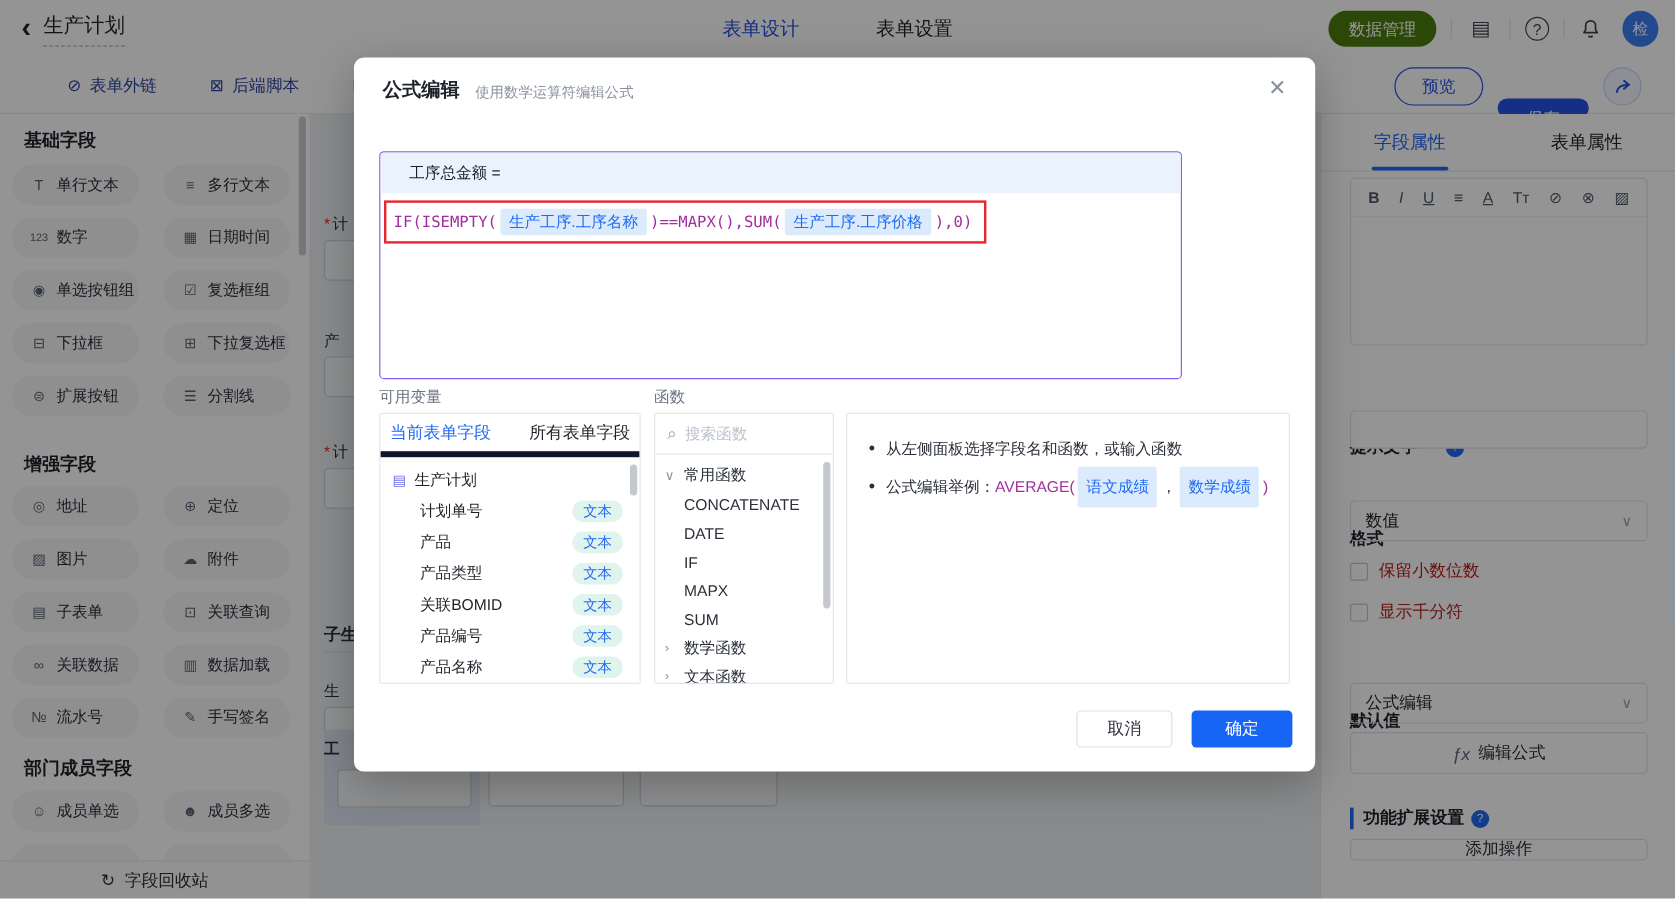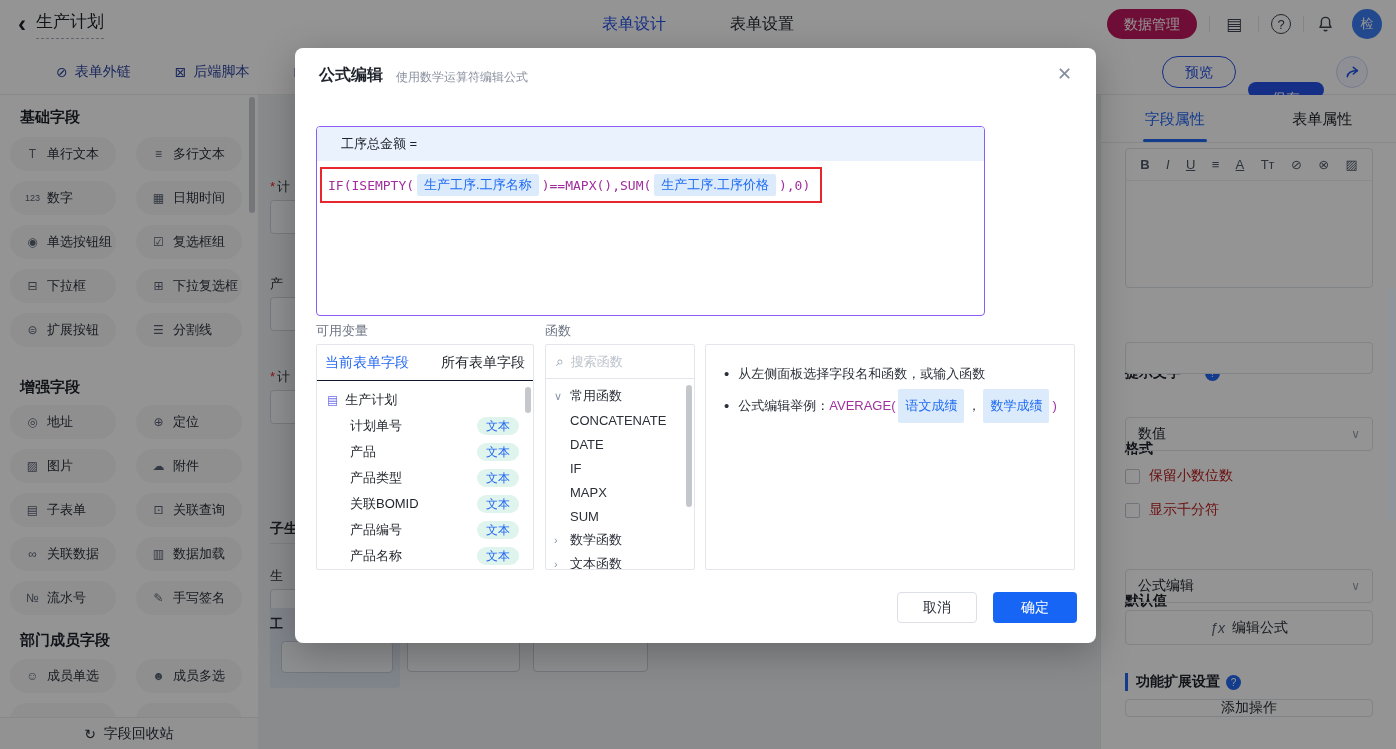--- a/index.html
+++ b/index.html
@@ -9,21 +9,21 @@
 
   
   .topbar { position:absolute; left:0; top:0; width:1396px; height:48px; background:#fff; display:flex; align-items:center; }
   .tb-left { position:absolute; left:18px; top:0; height:48px; display:flex; align-items:center; gap:10px; }
   .back { font-size:24px; line-height:20px; color:#1d2129; cursor:pointer; font-weight:bold; }
   .title { font-size:17px; color:#1d2129; border-bottom:1px dashed #adb3bd; padding-bottom:5px; }
   .tb-tabs { position:absolute; left:0; top:0; width:100%; height:48px; display:flex; justify-content:center; align-items:center; gap:64px; }
   .tb-tab { font-size:16px; color:#1d2129; cursor:pointer; }
   .tb-tab.active { color:#2552e8; }
   .tb-right { position:absolute; right:14px; top:0; height:48px; display:flex; align-items:center; gap:12px; }
-  .green-btn { background:#be185d; color:#fff; font-size:14px; height:30px; line-height:30px; padding:0 17px; border-radius:16px; cursor:pointer; }
+  .green-btn { background:#4d7c0f; color:#fff; font-size:14px; height:30px; line-height:30px; padding:0 17px; border-radius:16px; cursor:pointer; }
   .sep { width:1px; height:16px; background:#e3e5e9; }
   .tb-icon { font-size:17px; color:#3c4350; width:24px; text-align:center; cursor:pointer; }
   .help-circle { width:20px; height:20px; border:1.6px solid #3c4350; border-radius:50%; font-size:13px; display:flex; align-items:center; justify-content:center; color:#3c4350; cursor:pointer; }
   .bell svg { display:block; }
   .avatar { width:30px; height:30px; border-radius:50%; background:#3b7cf5; color:#fff; font-size:13px; display:flex; align-items:center; justify-content:center; cursor:pointer; }
 
   
   .subheader { position:absolute; left:0; top:48px; width:1396px; height:47px; background:#fff; border-bottom:1px solid #e8eaed; }
   .sh-left { position:absolute; left:56px; top:0; height:47px; display:flex; align-items:center; gap:44px; }
   .sh-item { font-size:14px; color:#2f45a0; display:flex; align-items:center; gap:7px; cursor:pointer; white-space:nowrap; }
@@ -83,21 +83,21 @@
   .m-close { position:absolute; right:24px; top:15px; font-size:18px; color:#86909c; cursor:pointer; }
 
   .f-card { position:absolute; left:21px; top:78px; width:669px; height:190px; border:1px solid #8b5cf6; border-radius:4px; overflow:hidden;text-align:center; }
   .f-strip { height:34px; background:#e9f2fd; display:flex; align-items:center; padding-left:24px; font-size:13px; color:#1d2129; }
   .f-line { position:absolute; left:3px; top:40px; width:502px; height:36px; border:2px solid #e8262d; display:flex; align-items:center; padding-left:6px; font-family:"DejaVu Sans Mono","Liberation Mono",monospace; font-size:13px; }
   .code { color:#a02f9e; white-space:pre; }
   .chip { background:#dcebfb; color:#1f6bf2; font-family:"Liberation Sans","DejaVu Sans",sans-serif; font-size:13px; padding:2px 7px; border-radius:2px; margin:0 3px; white-space:nowrap; cursor:pointer; }
 
   .m-sec-label { position:absolute; font-size:13px; color:#6b7482; }
   .var-box { position:absolute; left:21px; top:296px; width:218px; height:226px; border:1px solid #e5e6eb; border-radius:2px; overflow:hidden; }
-  .var-tabs { height:36px; border-bottom:1px solid #0f172a; display:flex; align-items:center; justify-content:space-around; font-size:14px;gap:16px; }
+  .var-tabs { height:36px; border-bottom:5px solid #0f172a; display:flex; align-items:center; justify-content:space-around; font-size:14px;gap:16px; }
   .var-tab.active { color:#2468f2; }
   .var-tab { color:#1d2129; cursor:pointer; }
   .tree-row { height:26px; display:flex; align-items:center; font-size:13px; color:#1d2129; padding:0 10px; cursor:pointer; }
   .tree-row .fic { color:#6f6ff0; margin-right:7px; font-size:12px; }
   .field-row { height:26px; display:flex; align-items:center; justify-content:space-between; padding:0 14px 0 33px; font-size:13px; cursor:pointer; }
   .badge { background:#e0f4ee; color:#2468f2; font-size:12px; line-height:18px; padding:0 9px; border-radius:9px; }
   .var-scroll { position:absolute; right:2px; top:42px; width:6px; height:26px; border-radius:3px; background:#c4c8cd; }
 
   .fn-box { position:absolute; left:250px; top:296px; width:150px; height:226px; border:1px solid #e5e6eb; border-radius:2px; overflow:hidden; }
   .fn-search { height:34px; border-bottom:1px solid #e5e6eb; display:flex; align-items:center; padding:0 10px; gap:7px; }

